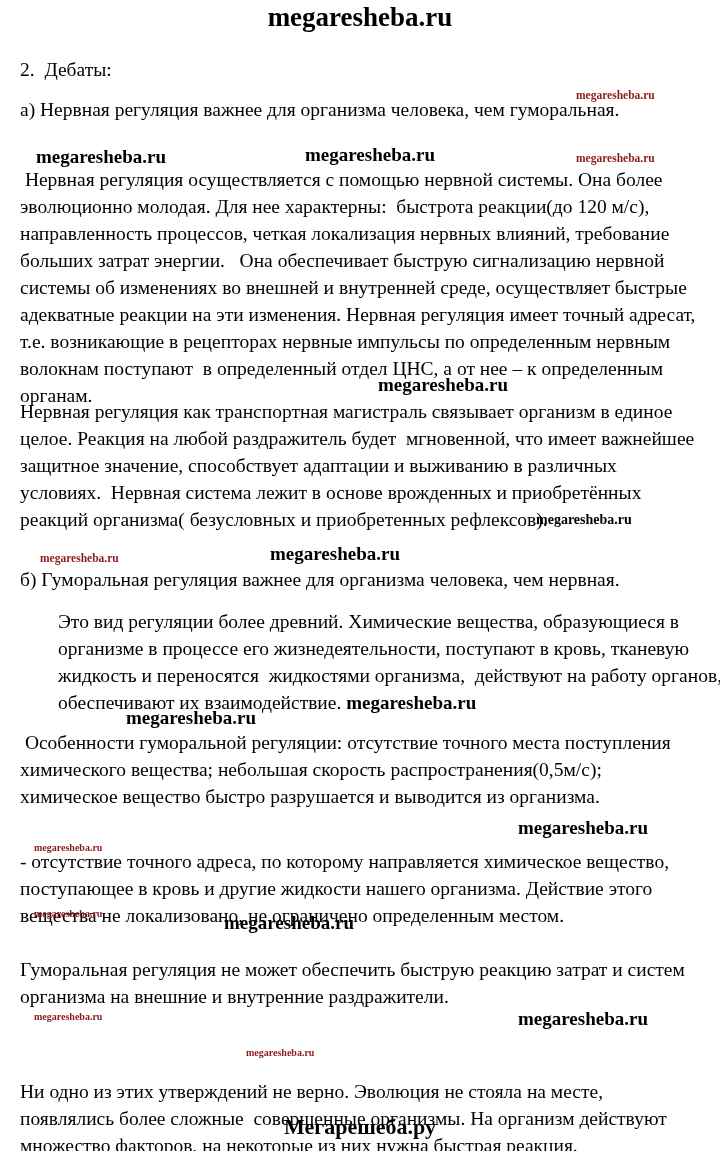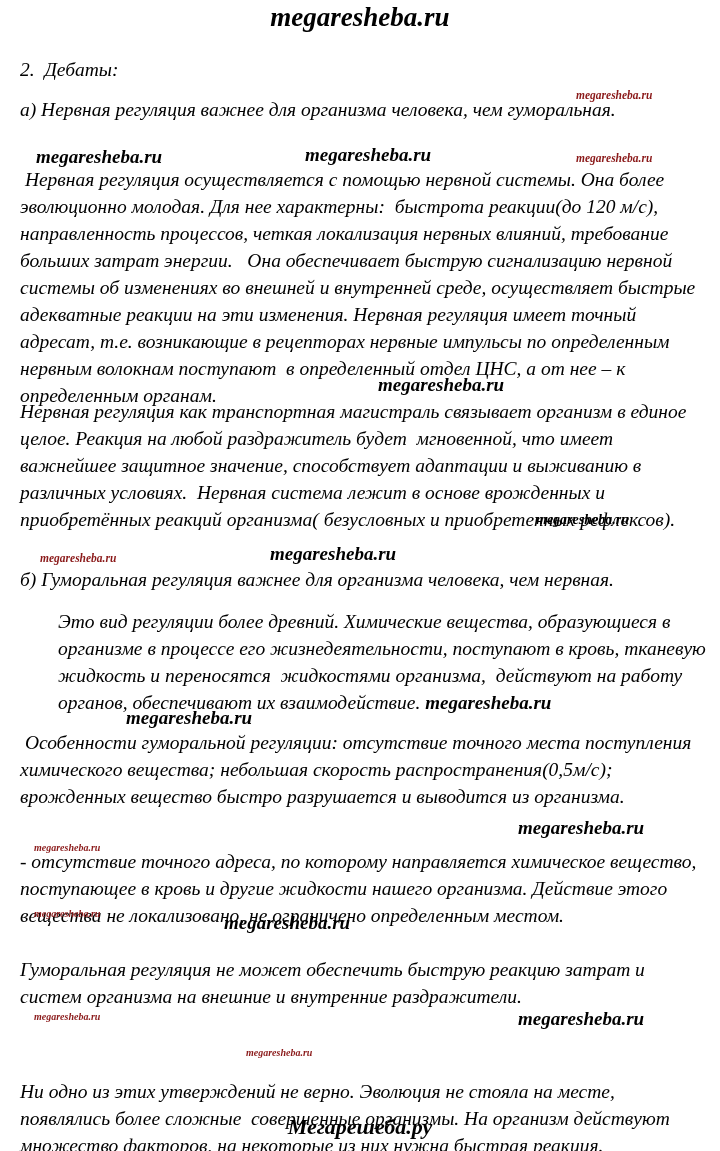--- a/index.html
+++ b/index.html
@@ -6,21 +6,20 @@
   html, body { background: #ffffff; }
   .page {
     position: relative;
     width: 720px;
     height: 1151px;
     margin: 0 auto;
     background: var(--background, #ffffff);
     color: var(--text, #000000);
     font-family: "Liberation Serif", serif;
     overflow: hidden;
-    font-style: italic;
   }
   .page-header {
     position: absolute;
     top: 2px; left: 0;
     width: 100%;
     text-align: center;
     font-weight: bold;
     font-size: 27px;
   }
   .page-footer {
@@ -61,21 +60,21 @@
 <div class="page">
 
   <div class="page-header">megaresheba.ru</div>
 
   <p class="para" style="top:56px;">2.  Дебаты:</p>
   <p class="para" style="top:96px;">а) Нервная регуляция важнее для организма человека, чем гуморальная.</p>
   <p class="para" style="top:166px;"> Нервная регуляция осуществляется с помощью нервной системы. Она более эволюционно молодая. Для нее характерны:  быстрота реакции(до 120 м/с), направленность процессов, четкая локализация нервных влияний, требование больших затрат энергии.   Она обеспечивает быструю сигнализацию нервной системы об изменениях во внешней и внутренней среде, осуществляет быстрые адекватные реакции на эти изменения. Нервная регуляция имеет точный адресат, т.е. возникающие в рецепторах нервные импульсы по определенным нервным волокнам поступают  в определенный отдел ЦНС, а от нее – к определенным органам.</p>
   <p class="para" style="top:566px;">б) Гуморальная регуляция важнее для организма человека, чем нервная.</p>
   <p class="para" style="top:398px;">Нервная регуляция как транспортная магистраль связывает организм в единое целое. Реакция на любой раздражитель будет  мгновенной, что имеет важнейшее защитное значение, способствует адаптации и выживанию в различных условиях.  Нервная система лежит в основе врожденных и приобретённых реакций организма( безусловных и приобретенных рефлексов).</p>
   <p class="para" style="top:608px;margin-left:38px;"><span>Это вид регуляции более древний. Химические вещества, образующиеся в организме в процессе его жизнедеятельности, поступают в кровь, тканевую жидкость и переносятся  жидкостями организма,  действуют на работу органов, обеспечивают их взаимодействие.</span> <span class="wm-inline">megaresheba.ru</span></p>
-  <p class="para" style="top:729px;"> Особенности гуморальной регуляции: отсутствие точного места поступления химического вещества; небольшая скорость распространения(0,5м/с);  врожденных вещество быстро разрушается и выводится из организма.</p>
+  <p class="para" style="top:729px;"> Особенности гуморальной регуляции: отсутствие точного места поступления химического вещества; небольшая скорость распространения(0,5м/с);  химическое вещество быстро разрушается и выводится из организма.</p>
   <p class="para" style="top:848px;">- отсутствие точного адреса, по которому направляется химическое вещество, поступающее в кровь и другие жидкости нашего организма. Действие этого вещества не локализовано, не ограничено определенным местом.</p>
   <p class="para" style="top:956px;">Гуморальная регуляция не может обеспечить быструю реакцию затрат и систем организма на внешние и внутренние раздражители.</p>
   <p class="para" style="top:1034px;margin-top:44px;">Ни одно из этих утверждений не верно. Эволюция не стояла на месте, появлялись более сложные  совершенные организмы. На организм действуют множество факторов, на некоторые из них нужна быстрая реакция.</p>
 
   <span class="wm wm--sm" style="left:576px; top:89px;">megaresheba.ru</span>
   <span class="wm wm--lg" style="left:36px;  top:146px;">megaresheba.ru</span>
   <span class="wm wm--lg" style="left:305px; top:144px;">megaresheba.ru</span>
   <span class="wm wm--sm" style="left:576px; top:152px;">megaresheba.ru</span>
   <span class="wm wm--lg" style="left:378px; top:374px;">megaresheba.ru</span>
   <span class="wm wm--md" style="left:536px; top:512px;">megaresheba.ru</span>

